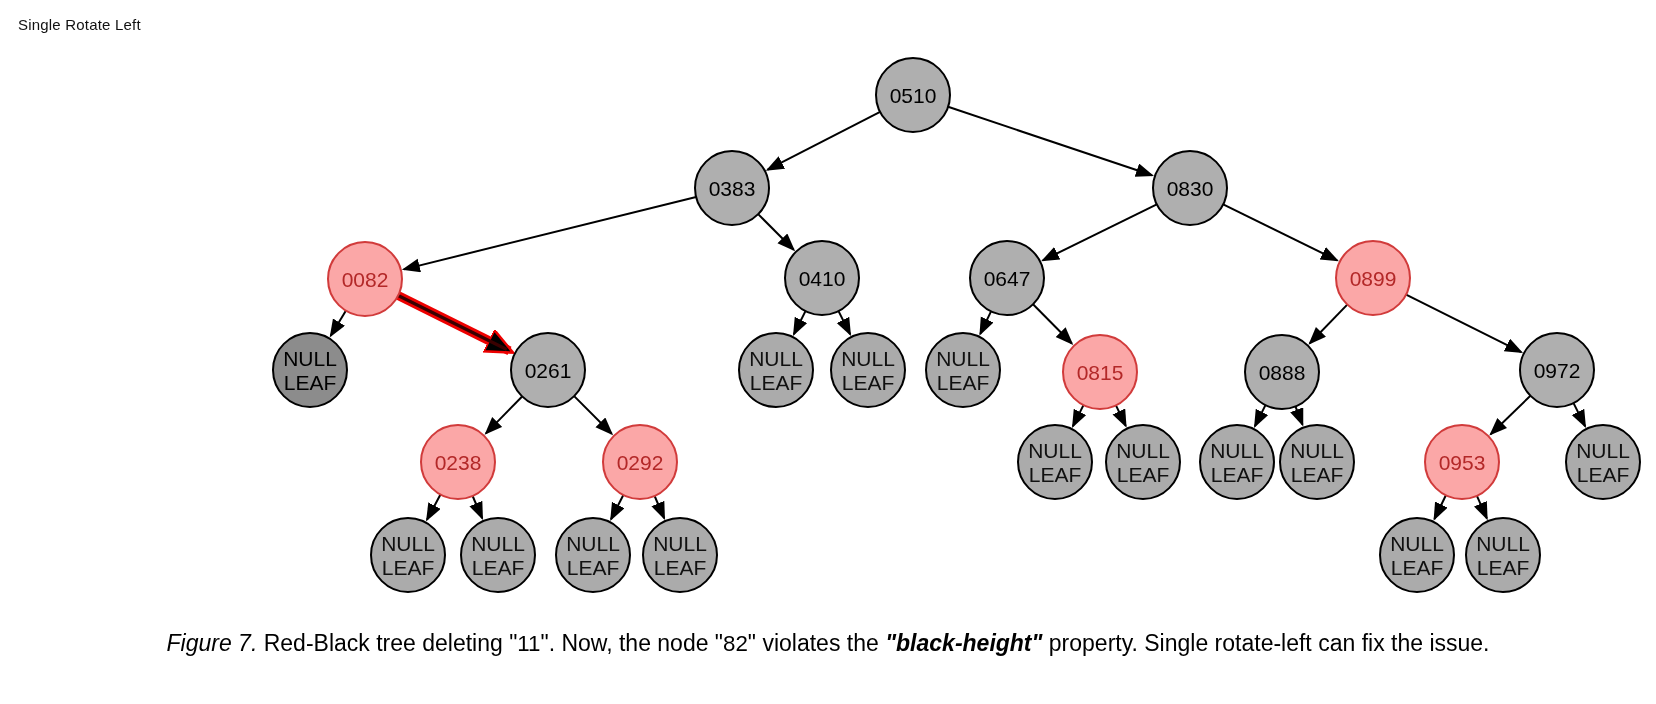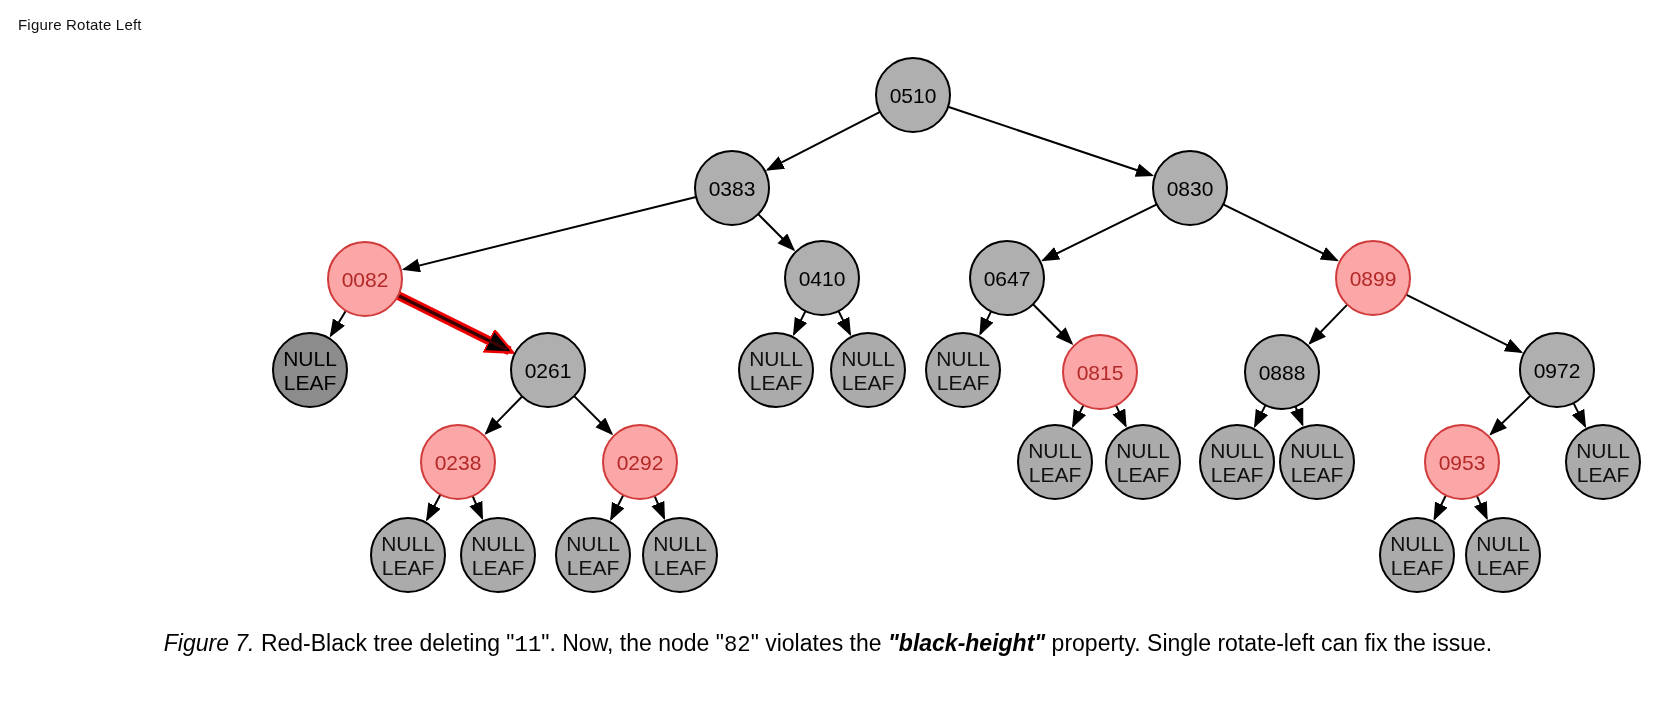--- a/index.html
+++ b/index.html
@@ -14,26 +14,26 @@
   .tree-canvas{position:absolute;left:0;top:0;}
   .node-label{font-family:"Liberation Sans","DejaVu Sans",sans-serif;font-size:21px;}
   .figure-caption{
     position:absolute;left:0;right:0;top:630px;text-align:center;
     font-size:23px;color:#000;white-space:nowrap;
   }
   .seg-normal{font-style:normal;font-weight:normal;}
   .seg-italic{font-style:italic;}
   .seg-bold{font-weight:normal;}
   .seg-bolditalic{font-weight:bold;font-style:italic;}
-  .seg-mono{font-family:Liberation Mono, monospace;font-size:0.97em;}
+  .seg-mono{font-family:Liberation Sans, sans-serif;font-size:0.97em;}
 </style>
 </head>
 <body>
 
-<div class="figure-title">Figure Rotate Left</div>
+<div class="figure-title">Single Rotate Left</div>
 
 <svg class="tree-canvas" width="1656" height="704" viewBox="0 0 1656 704">
   <defs>
     <marker id="arrowhead" markerUnits="userSpaceOnUse" markerWidth="22" markerHeight="16" refX="16" refY="7" orient="auto">
       <path d="M0,0 L18,7 L0,14 Z" fill="#000000"></path>
     </marker>
     <marker id="arrowheadR" markerUnits="userSpaceOnUse" markerWidth="34" markerHeight="28" refX="23" refY="12" orient="auto">
       <path d="M0,0 L27,12 L0,24 Z" fill="#000000" stroke="#EE0000" stroke-width="2.5"></path>
     </marker>
   </defs>

